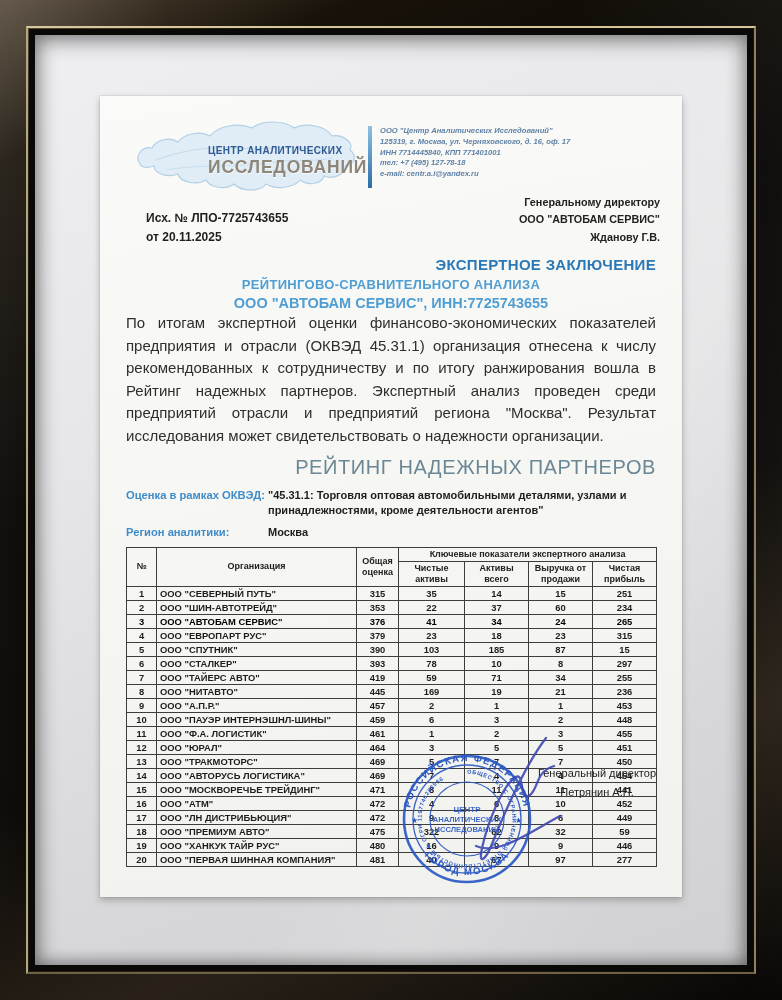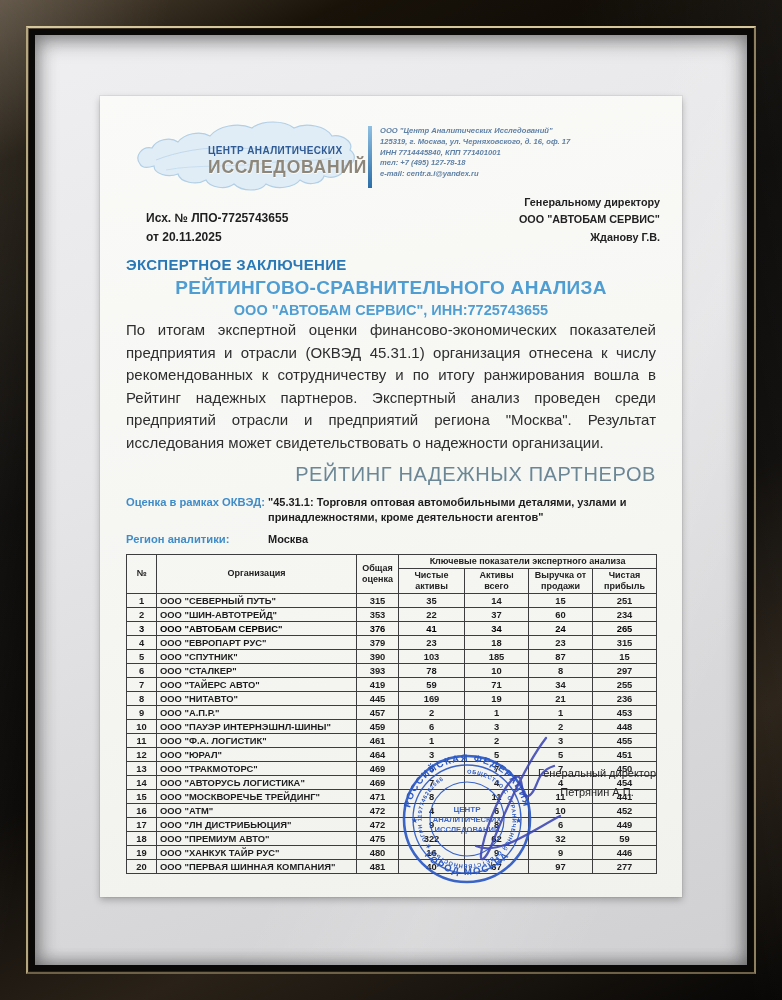--- a/index.html
+++ b/index.html
@@ -39,22 +39,22 @@
   .logo-line2 { font-size:17.5px; font-weight:700; color:#8e8779; letter-spacing:0.8px; margin-top:1px;
     text-shadow:0.5px 0.5px 0 rgba(255,255,255,0.7); }
   .contact { position:absolute; left:268px; top:30px; width:300px; display:flex; }
   .contact-bar { width:4px; height:62px; background:linear-gradient(#8fc0e2,#2b6ea8); margin-right:8px; flex:none; }
   .contact-lines { font-style:italic; font-size:7.6px; line-height:1.42; color:#5f81a6; font-weight:600; }
 
   .outgoing { position:absolute; left:46px; top:113px; font-size:12px; font-weight:700; color:#1f1f1f; line-height:1.55; }
   .addressee { position:absolute; right:22px; top:98px; text-align:right; font-size:10.8px; font-weight:700; color:#222; line-height:1.6; }
 
   .content { position:absolute; left:26px; top:160px; width:530px; }
-  .title1 { text-align:left; font-size:15px; font-weight:700; color:#2a79b6; letter-spacing:0.3px; }
-  .title2 { text-align:center; font-size:19px; font-weight:600; color:#4f9ed3; margin-top:4px; letter-spacing:0.3px; }
+  .title1 { text-align:right; font-size:15px; font-weight:700; color:#2a79b6; letter-spacing:0.3px; }
+  .title2 { text-align:center; font-size:13px; font-weight:600; color:#4f9ed3; margin-top:4px; letter-spacing:0.3px; }
   .title3 { text-align:center; font-size:14.5px; font-weight:600; color:#4f9ed3; margin-top:3px; }
   .body-par { margin-top:1px; font-size:15px; font-weight:400; color:#2e2e2e; text-align:justify; line-height:1.5; }
   .rating-heading { margin-top:9px; text-align:right; font-size:20px; font-weight:500; color:#6b8795; letter-spacing:0.6px; }
   .meta { margin-top:9px; }
   .meta-row { display:flex; margin-bottom:6px; }
   .meta-label { width:142px; flex:none; font-size:11.2px; font-weight:600; color:#3f8cc8; padding-top:1px; }
   .meta-value { font-size:11px; font-weight:700; color:#1e1e1e; line-height:1.4; }
 
   
   table.rating { margin-top:7px; border-collapse:collapse; table-layout:fixed; width:530px; }

